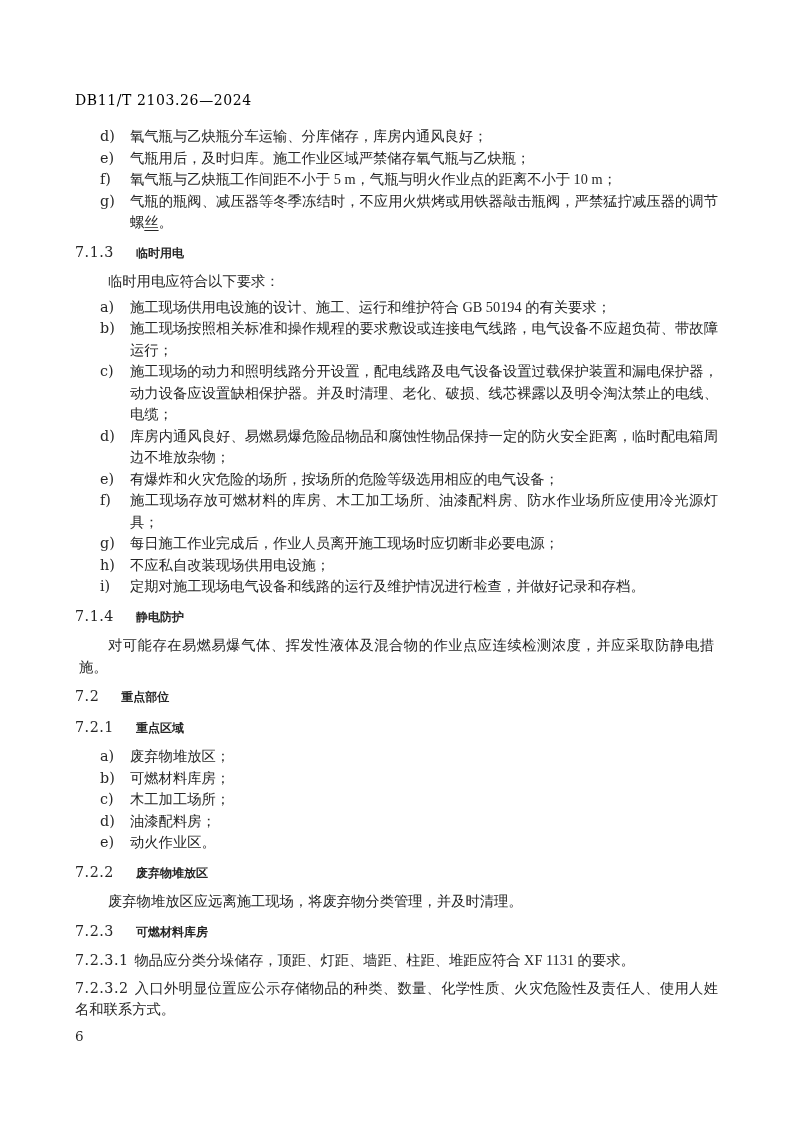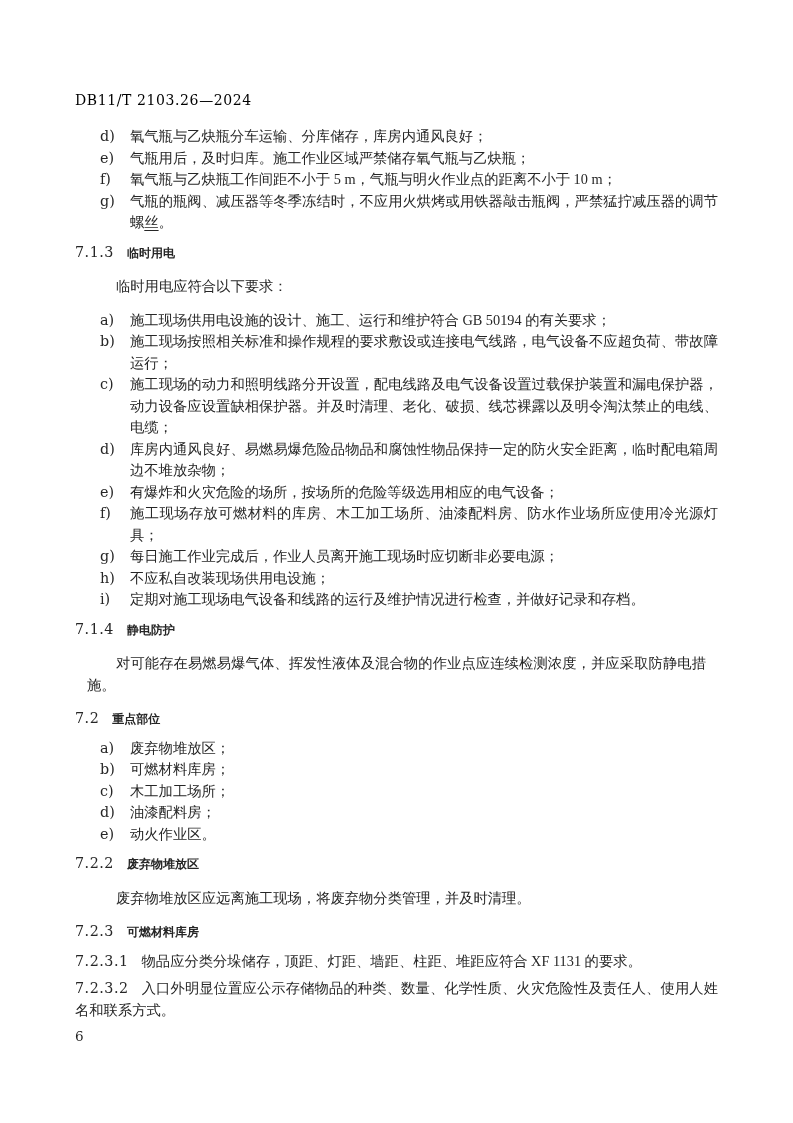--- a/index.html
+++ b/index.html
@@ -32,40 +32,40 @@
     line-height: 21.5px;
     color: #262626;
   }
   .heading {
     margin: 8px 0 7px 0;
     white-space: nowrap;
   }
   .h-num {
     font-family: "DejaVu Serif", "Liberation Serif", serif;
     font-weight: 400;
-    margin-right: 13px;
+    margin-right: 22px;
     letter-spacing: 0.5px;
   }
   .h-title {
     font-family: "Liberation Sans", "DejaVu Sans", sans-serif;
     font-weight: 700;
     font-size: 12px;
   }
   .para {
-    margin: 12px;
+    margin: 4px;
     text-align: justify;
     text-indent: 29px;
   }
   .clause {
     margin: 6px 0 0 0;
     text-align: justify;
   }
   .c-num {
     font-family: "DejaVu Serif", "Liberation Serif", serif;
-    margin-right: 13px;
+    margin-right: 6px;
     letter-spacing: 0.5px;
   }
   .list { margin: 0; }
   .li {
     display: flex;
     padding-left: 25px;
   }
   .li-label {
     flex: none;
     width: 30px;
@@ -160,20 +160,23 @@
 
     <div class="heading">
       <span class="h-num">7.1.4</span><span class="h-title">静电防护</span>
     </div>
     <p class="para">对可能存在易燃易爆气体、挥发性液体及混合物的作业点应连续检测浓度，并应采取防静电措施。</p>
 
     <div class="heading">
       <span class="h-num">7.2</span><span class="h-title">重点部位</span>
     </div>
 
+    <div class="heading">
+      <span class="h-num">7.2.1</span><span class="h-title">重点区域</span>
+    </div>
     <div class="list">
       <div class="li">
         <span class="li-label">a)</span>
         <span class="li-text">废弃物堆放区；</span>
       </div>
       <div class="li">
         <span class="li-label">b)</span>
         <span class="li-text">可燃材料库房；</span>
       </div>
       <div class="li">

